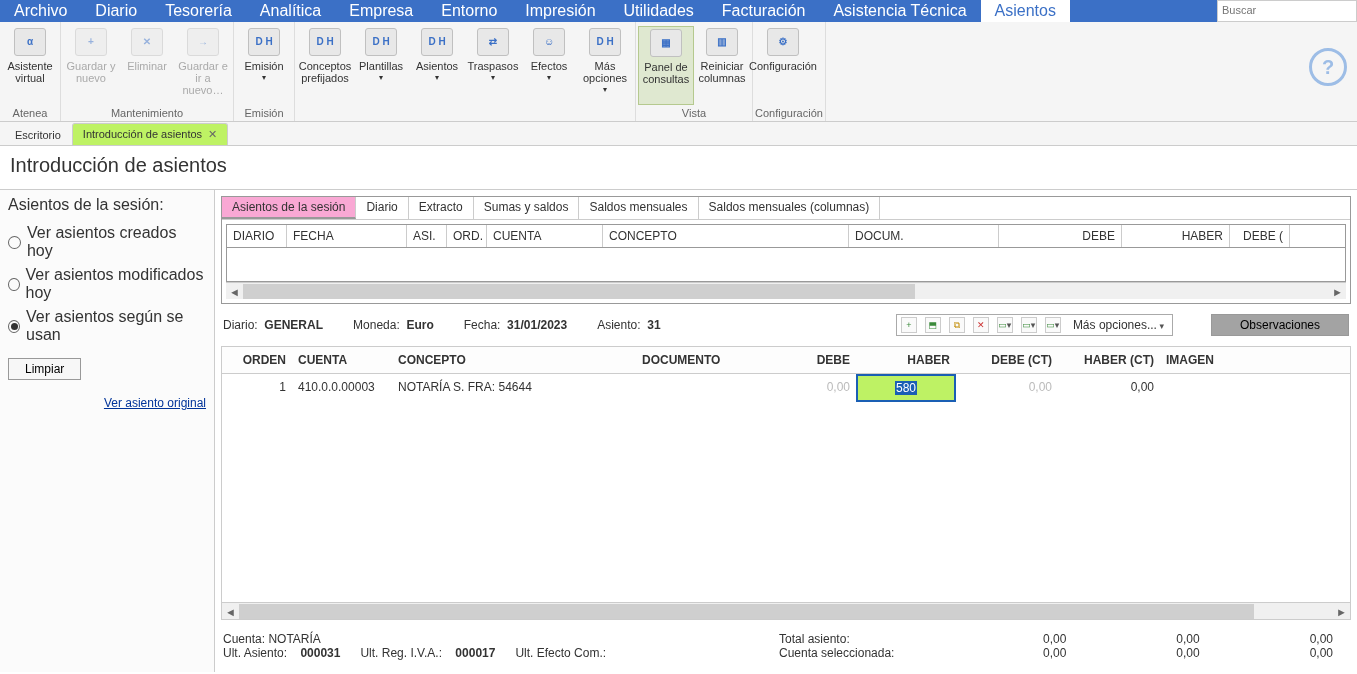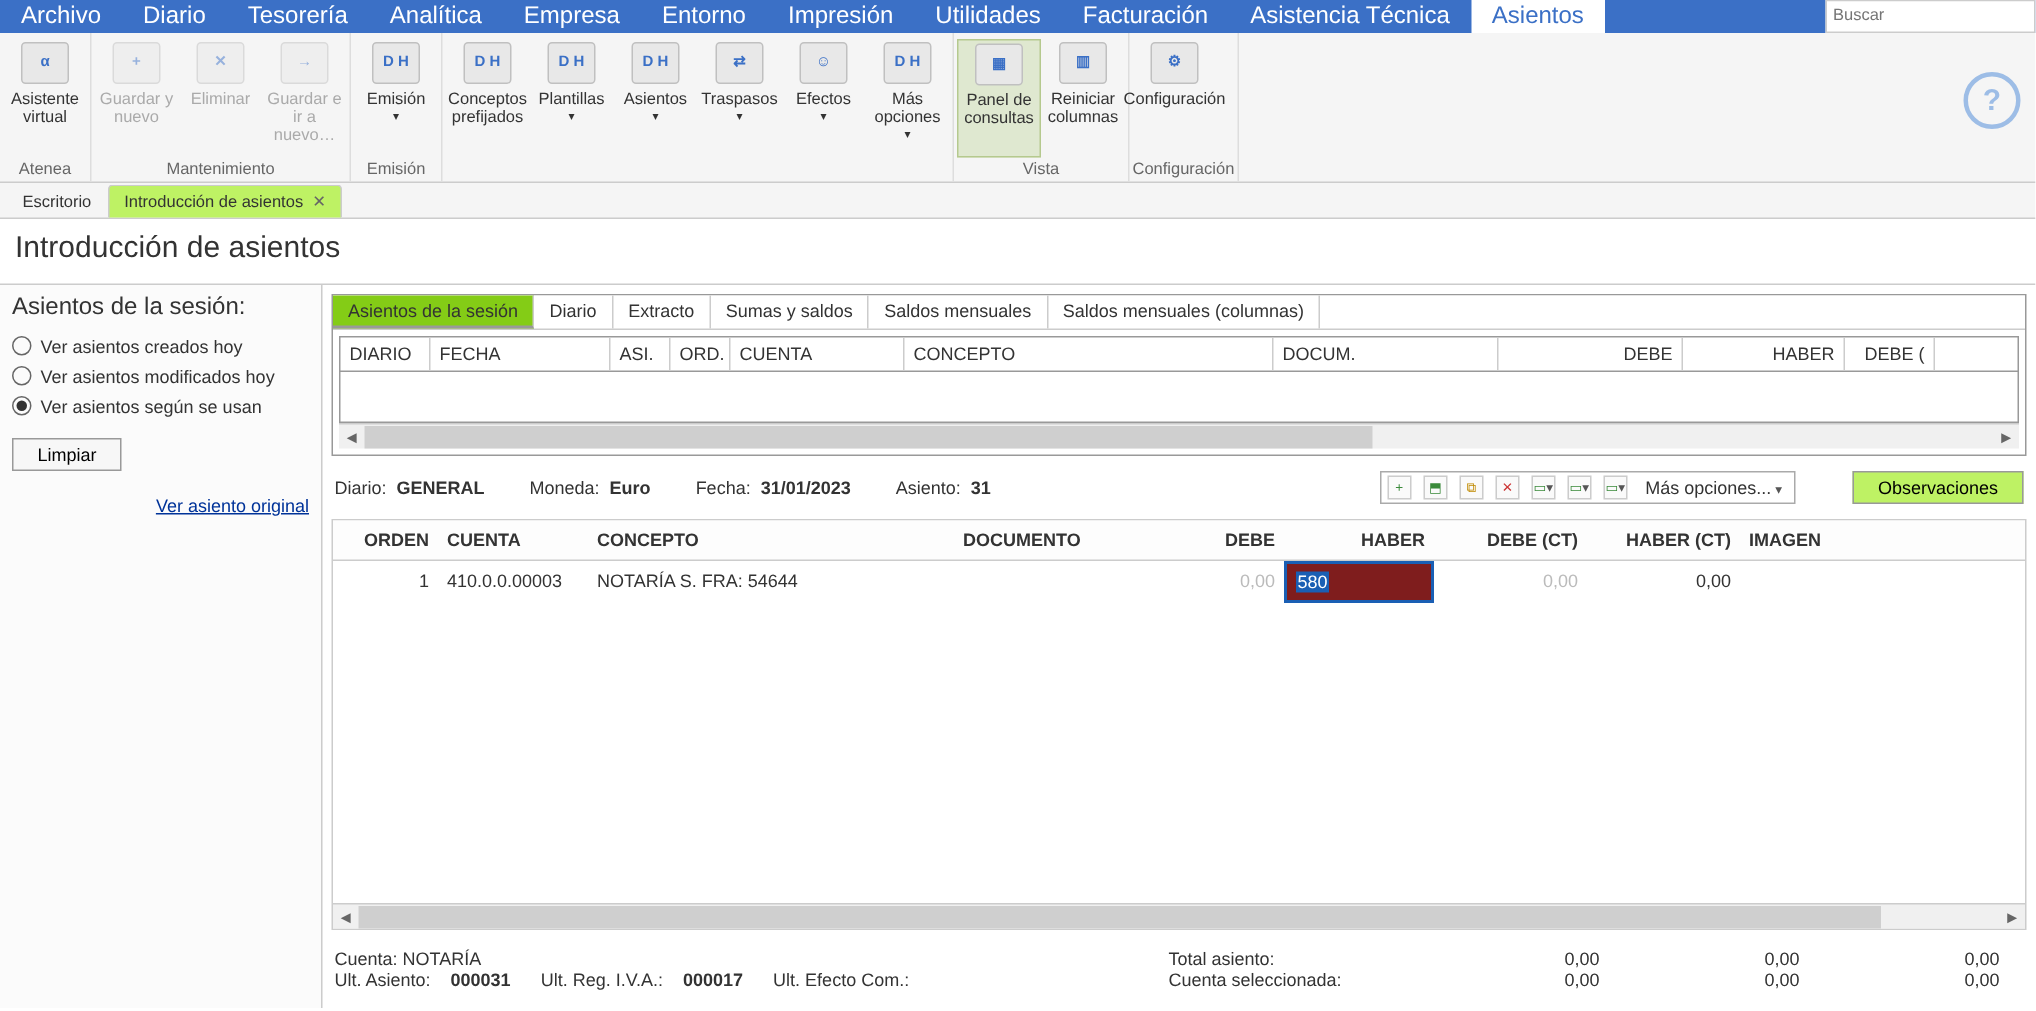--- a/index.html
+++ b/index.html
@@ -32,57 +32,57 @@
   .doc-tab.active { background: #bef264; border-color: #ccc; border-top-left-radius: 3px; border-top-right-radius: 3px; }
   .doc-tab .x { margin-left: 6px; color: #666; }
 
   
   .page-title { font-size: 20px; padding: 8px 10px 12px 10px; border-bottom: 1px solid #ccc; }
 
   
   .main { display: flex; height: calc(674px - 22px - 100px - 24px - 46px); }
   .side { width: 215px; border-right: 1px solid #ccc; padding: 6px 8px; background:#fbfbfb; }
   .side-title { font-size: 16px; margin-bottom: 10px; }
-  .radio-row { display: flex; align-items: flex-start; font-size: 12px; margin: 6px 0; gap: 6px; cursor: pointer; }
+  .radio-row { display: flex; align-items: center; font-size: 16px; margin: 6px 0; gap: 6px; cursor: pointer; }
   .radio { width: 13px; height: 13px; border: 1px solid #666; border-radius: 50%; display:inline-flex;align-items:center;justify-content:center; }
   .radio.sel::after { content:''; width:7px;height:7px;background:#333;border-radius:50%; }
   .btn { border:1px solid #999; background:#f7f7f7; padding:3px 16px; font-size:12px; margin-top:8px; cursor:pointer; }
   .link { color:#003399; text-decoration: underline; font-size:12px; display:block; text-align:right; margin-top:16px; cursor:pointer; }
 
   .content { flex: 1; padding: 6px; display:flex; flex-direction:column; gap:6px; overflow:hidden; }
 
   
   .panel-box { border:1px solid #999; }
   .inner-tabs { display:flex; border-bottom:1px solid #ccc; background:#fff; font-size:12px; }
   .itab { padding: 3px 10px; border-right:1px solid #ccc; cursor:pointer; }
-  .itab.active { background:#84cc16; border-bottom:2px solid #999; }
+  .itab.active { background:#f9a8d4; border-bottom:2px solid #999; }
 
   .grid-head { display:flex; border:1px solid #999; background:#fff; font-size:12px; }
   .gh { padding:4px 6px; border-right:1px solid #ccc; }
   .scrollbar-h { height:17px; background:#f0f0f0; border-top:1px solid #ccc; position:relative; }
   .scrollbar-h .thumb { position:absolute; top:1px; height:15px; background:#cfcfcf; }
   .scrollbar-h .arrow { position:absolute; top:0; width:17px;height:17px; display:flex;align-items:center;justify-content:center; color:#666; font-size:11px; }
 
   
   .info-row { display:flex; align-items:center; gap:30px; font-size:12px; padding:4px 2px; }
   .info-row b { font-weight:bold; }
   .toolbar-mini { border:1px solid #aaa; padding:2px 4px; display:flex; align-items:center; gap:8px; margin-left:auto; }
   .toolbar-mini .ic2 { width:16px;height:16px;border:1px solid #ccc; background:#fafafa; display:flex;align-items:center;justify-content:center;font-size:9px;color:#3a8a3a; }
   .toolbar-mini .dd::after { content:' ▾'; font-size:9px;color:#555; }
   .toolbar-mini .more { font-size:12px; padding:0 4px; cursor:pointer; }
-  .obs-btn { border:1px solid #999; padding:3px 16px; font-size:12px; cursor:pointer; background:#bef264; margin-left:8px; }
+  .obs-btn { border:1px solid #999; padding:3px 28px; font-size:12px; cursor:pointer; background:#a3a3a3; margin-left:8px; }
 
   
   .grid2 { border:1px solid #ccc; flex:1; display:flex; flex-direction:column; }
   .g2-head { display:flex; font-size:12px; font-weight:bold; border-bottom:1px solid #ccc; background:#fdfdfd; }
   .g2-head div, .g2-row div { padding:6px 6px; }
   .c-orden {width:70px;text-align:right;} .c-cuenta{width:100px;} .c-concepto{width:244px;} .c-doc{width:108px;} .c-debe{width:112px;text-align:right;} .c-haber{width:100px;text-align:right;} .c-debect{width:102px;text-align:right;} .c-haberct{width:102px;text-align:right;} .c-img{flex:1;}
   .g2-row { display:flex; font-size:12px; }
   .g2-row .dim { color:#bbb; }
-  .haber-cell { border:2px solid #1a5fb4; background:#7f1d1d; padding:4px 6px !important; height:28px; display:flex;align-items:center;justify-content:flex-start; }
+  .haber-cell { border:2px solid #1a5fb4; background:#bef264; padding:4px 6px !important; height:28px; display:flex;align-items:center;justify-content:center; }
   .haber-cell span { background:#1a5fb4; color:#fff; padding:0 1px; }
   .g2-body { flex:1; }
 
   
   .footer { padding: 6px 2px; font-size:12px; display:flex; }
   .footer-left { flex:1; }
   .footer-left .line { display:flex; gap:20px; }
   .footer-right { width:570px; display:flex; }
   .footer-right .lbls { width:170px; }
   .footer-right .vals { flex:1; display:flex; }

